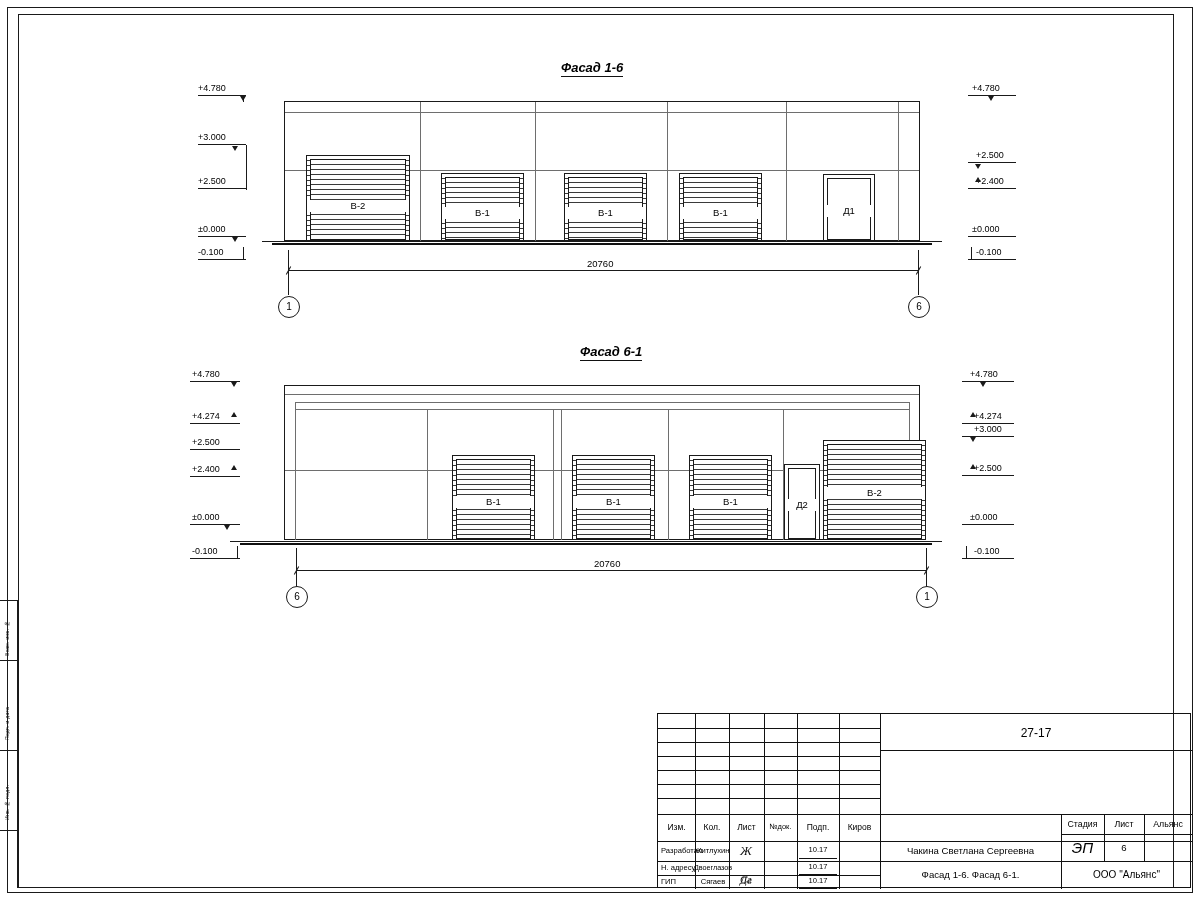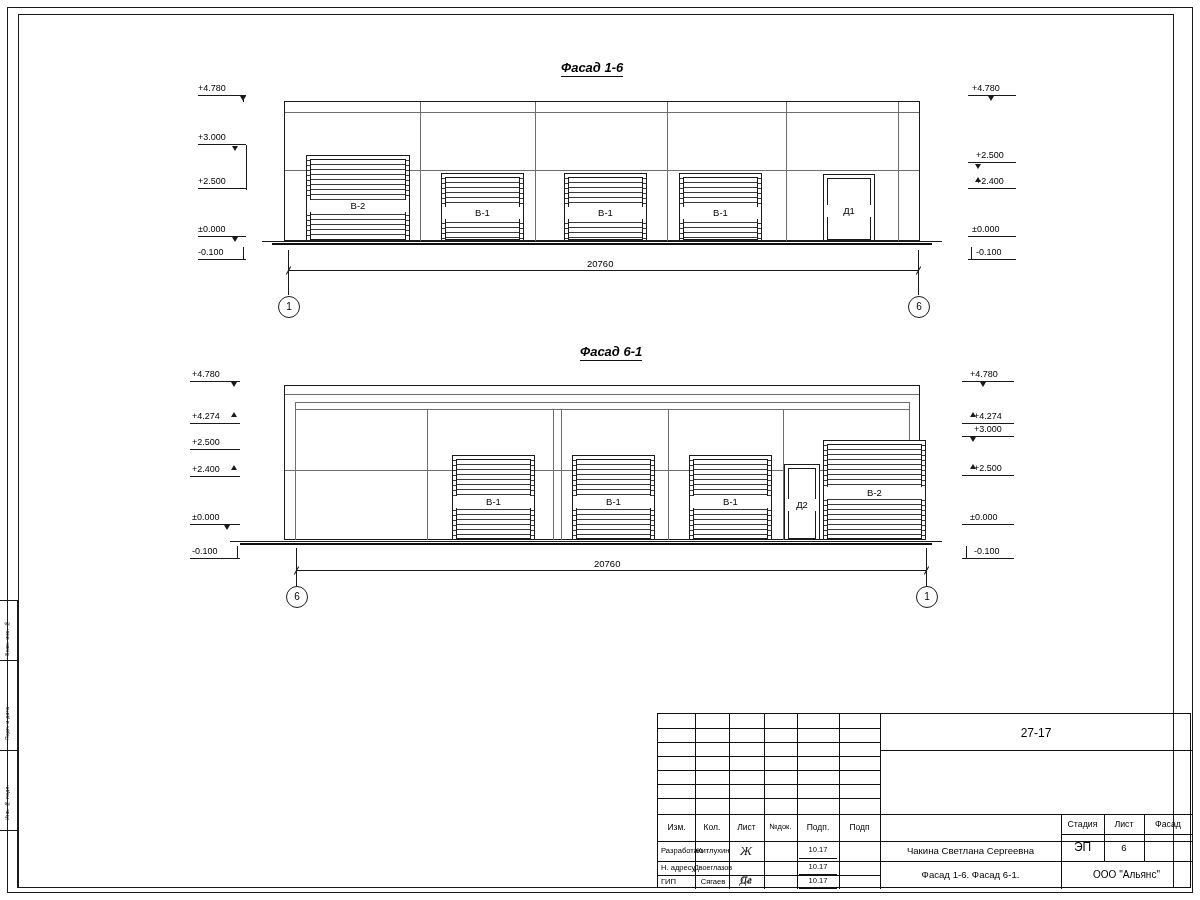--- a/index.html
+++ b/index.html
@@ -408,21 +408,21 @@
     <div class="cl cv" style="left:486px; top:100px; height:47px;"></div>
 
     <div class="tx" style="left:222px; top:4px; width:312px; height:32px; font-size:12px;">27-17</div>
 
 
     <div class="tx" style="left:0px;   top:100px; width:37px; height:27px; font-size:8.5px;">Изм.</div>
     <div class="tx" style="left:37px;  top:100px; width:34px; height:27px; font-size:8.5px;">Кол.</div>
     <div class="tx" style="left:71px;  top:100px; width:35px; height:27px; font-size:8.5px;">Лист</div>
     <div class="tx" style="left:106px; top:100px; width:33px; height:27px; font-size:7.5px;">№док.</div>
     <div class="tx" style="left:139px; top:100px; width:42px; height:27px; font-size:8.5px;">Подп.</div>
-    <div class="tx" style="left:181px; top:100px; width:41px; height:27px; font-size:8.5px;">Подп</div>
+    <div class="tx" style="left:181px; top:100px; width:41px; height:27px; font-size:8.5px;">Киров</div>
 
     <div class="tx left" style="left:3px;  top:127px; width:34px; height:20px; font-size:7.6px;">Разработал</div>
     <div class="tx" style="left:37px; top:127px; width:34px; height:20px; font-size:7.6px;">Житлухин</div>
     <div class="sig" style="left:82px; top:129px;">Ж</div>
     <div class="tx under" style="left:141px; top:128px; width:38px; height:17px; font-size:7.6px;">10.17</div>
 
     <div class="tx left" style="left:3px;  top:147px; width:34px; height:14px; font-size:7.6px;">Н. адресу.</div>
     <div class="tx" style="left:37px; top:147px; width:36px; height:14px; font-size:7.2px;">Двоеглазов</div>
     <div class="sig" style="left:82px; top:146px; font-size:11px;margin-top:14px;">Дв</div>
     <div class="tx under" style="left:141px; top:147px; width:38px; height:14px; font-size:7.6px;">10.17</div>
@@ -431,22 +431,22 @@
     <div class="tx" style="left:37px; top:161px; width:36px; height:14px; font-size:7.6px;">Сягаев</div>
     <div class="sig" style="left:82px; top:159px; font-size:11px;">Сг</div>
     <div class="tx under" style="left:141px; top:161px; width:38px; height:14px; font-size:7.6px;">10.17</div>
 
     <div class="tx" style="left:222px; top:127px; width:181px; height:20px; font-size:9.6px;">Чакина Светлана Сергеевна</div>
 
     <div class="tx" style="left:222px; top:147px; width:181px; height:28px; font-size:9.6px;">Фасад 1-6. Фасад 6-1.</div>
 
     <div class="tx" style="left:403px; top:100px; width:43px; height:20px; font-size:8.8px;">Стадия</div>
     <div class="tx" style="left:446px; top:100px; width:40px; height:20px; font-size:8.8px;">Лист</div>
-    <div class="tx" style="left:486px; top:100px; width:48px; height:20px; font-size:8.8px;">Фасад</div>
-
-    <div class="tx" style="left:403px; top:120px; width:43px; height:27px; font-size:12px;">ЭП</div>
+    <div class="tx" style="left:486px; top:100px; width:48px; height:20px; font-size:8.8px;">Альянс</div>
+
+    <div class="tx" style="left:403px; top:120px; width:43px; height:27px; font-size:15px;font-style:italic;">ЭП</div>
     <div class="tx" style="left:446px; top:120px; width:40px; height:27px; font-size:9.6px;">6</div>
     <div class="tx" style="left:486px; top:120px; width:48px; height:27px; font-size:9.6px;"></div>
 
     <div class="tx" style="left:403px; top:147px; width:131px; height:28px; font-size:10px;">ООО "Альянс"</div>
   </div>
 
 </div>
 
 </body></html>

